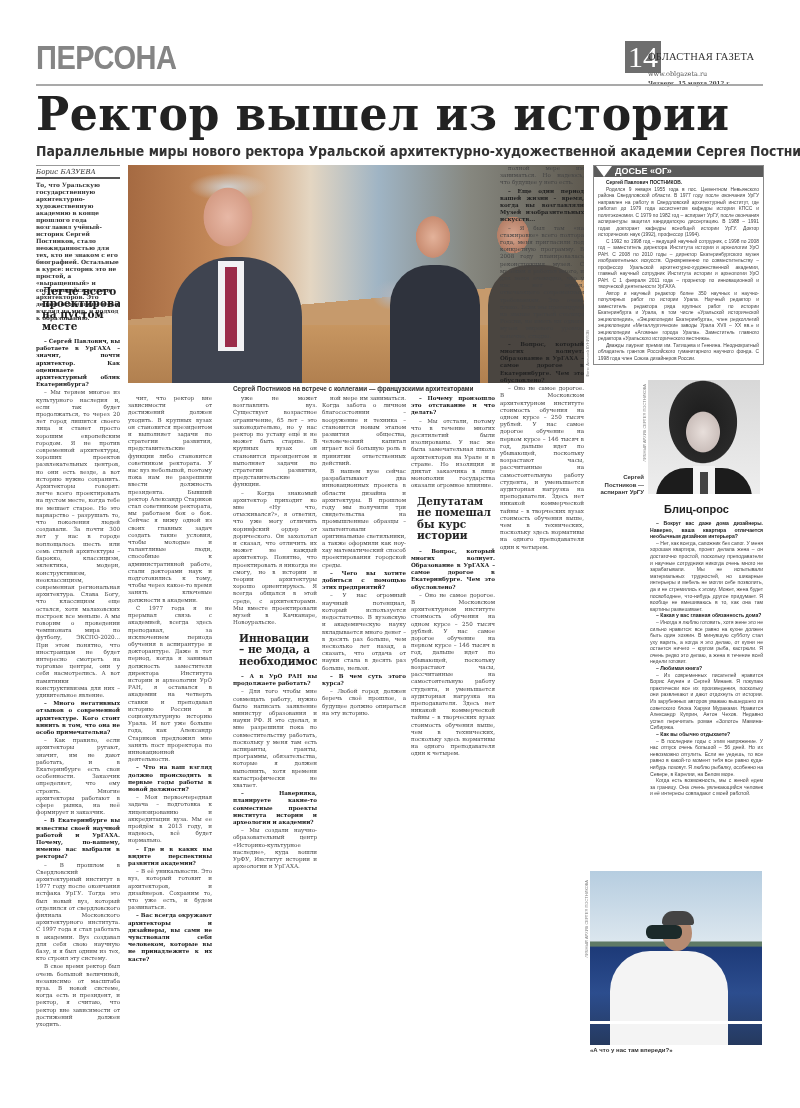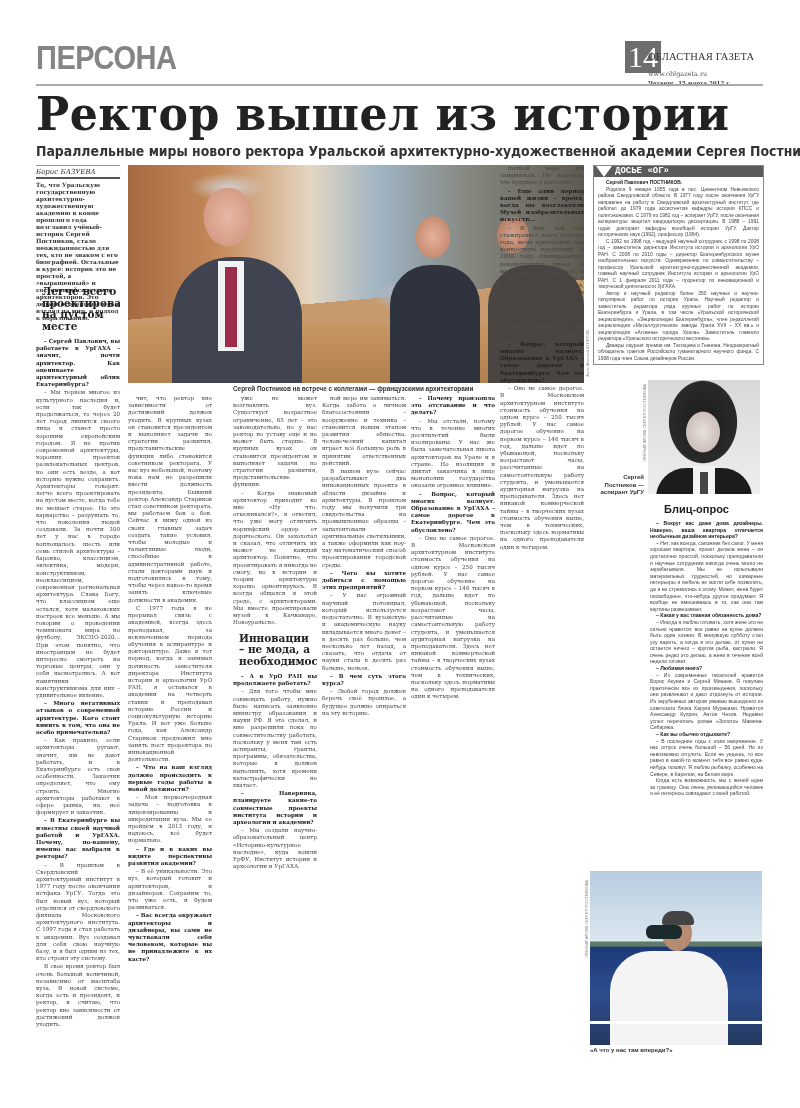--- a/index.html
+++ b/index.html
@@ -48,21 +48,21 @@
   .photo-main .suit2 { position: absolute; left: 262px; top: 100px; width: 90px; height: 120px; background: #2f333d; border-radius: 40px 40px 0 0; }
   .photo-main .suit3 { position: absolute; left: 360px; top: 100px; width: 96px; height: 120px; background: #4a4540; border-radius: 40px 40px 0 0; }
   .photo-main .table { position: absolute; left: 0; top: 160px; width: 456px; height: 60px; background: linear-gradient(180deg, #c79661, #b07f4f); }
   .credit-v { position: absolute; font-family: "Liberation Sans", sans-serif; font-size: 4px; color: #888; writing-mode: vertical-rl; transform: rotate(180deg); }
 
   .caption-main { position: absolute; left: 233px; top: 385px; font-family: "Liberation Sans", sans-serif; font-weight: bold; font-size: 6.4px; color: #333; }
 
   .dossier { position: absolute; left: 593px; top: 165px; width: 171px; height: 200px; border: 1px solid #888; }
   .dossier-head { height: 11px; background: #5b5b5b; position: relative; }
   .dossier-head .tri { position: absolute; left: 2px; top: 0; width: 0; height: 0; border-left: 8px solid transparent; border-right: 8px solid transparent; border-top: 11px solid #fff; }
-  .dossier-head .label { position: absolute; left: 21px; top: 0; font-family: Liberation Mono, monospace; font-weight: bold; font-size: 9px; line-height: 11px; color: #fff; }
+  .dossier-head .label { position: absolute; left: 21px; top: 0; font-family: Liberation Sans, sans-serif; font-weight: bold; font-size: 9px; line-height: 11px; color: #fff; }
   .dossier-body { padding: 3px 4px; font-family: "Liberation Sans", sans-serif; font-size: 4.9px; line-height: 6.5px; color: #444; text-align: justify; }
   .dossier-body p { text-indent: 8px; }
   .dossier-body .nm { font-weight: bold; color: #222; }
 
   .photo-young { left: 648px; top: 380px; width: 112px; height: 114px; background: radial-gradient(ellipse 30px 36px at 55px 52px, #e8dfdb 0%, #cbbfbb 55%, transparent 58%), radial-gradient(ellipse 48px 58px at 55px 42px, #1b1b1b 0%, #2a2a2a 70%, transparent 72%), linear-gradient(180deg, #d8d8d8 0%, #eeeeee 100%); }
   .photo-young .suit { position: absolute; left: 8px; top: 88px; width: 96px; height: 30px; background: #1c1c1c; border-radius: 30px 30px 0 0; }
   .photo-young .collar { position: absolute; left: 45px; top: 86px; width: 22px; height: 30px; background: #f3f3f3; }
   .photo-young .tie { position: absolute; left: 52px; top: 92px; width: 8px; height: 26px; background: #444; }
   .caption-young { position: absolute; left: 592px; top: 474px; width: 52px; font-family: "Liberation Sans", sans-serif; font-weight: bold; font-size: 6px; line-height: 7.5px; color: #333; text-align: right; }
 
@@ -151,20 +151,21 @@
   <p>В нашем вузе сейчас разрабатывают два инновационных проекта в области дизайна и архитектуры. В прошлом году мы получили три свидетельства на промышленные образцы – запатентовали оригинальные светильники, а также оформили как ноу-хау математический способ проектирования городской среды.</p>
   <p class="q">– Чего вы хотите добиться с помощью этих предприятий?</p>
   <p>– У нас огромный научный потенциал, который используется недостаточно. В вузовскую и академическую науку вкладывается много денег – в десять раз больше, чем несколько лет назад, а сказать, что отдача от науки стала в десять раз больше, нельзя.</p>
   <p class="q">– В чем суть этого курса?</p>
   <p>– Любой город должен беречь своё прошлое, а будущее должно опираться на эту историю.</p>
 </div>
 
 <div class="col" style="left:411px; top:395px; width:84px; height:690px;">
   <p class="q">– Почему произошло это отставание и что делать?</p>
   <p>– Мы отстали, потому что в течение многих десятилетий были изолированы. У нас же была замечательная школа архитекторов на Урале и в стране. Но изоляция и диктат заказчика в лице монополии государства оказали огромное влияние.</p>
+  <h3>Депутатам не помешал бы курс истории</h3>
   <p class="q">– Вопрос, который многих волнует. Образование в УрГАХА – самое дорогое в Екатеринбурге. Чем это обусловлено?</p>
   <p>– Оно не самое дорогое. В Московском архитектурном институте стоимость обучения на одном курсе – 250 тысяч рублей. У нас самое дорогое обучение на первом курсе – 146 тысяч в год, дальше идет по убывающей, поскольку возрастают часы, рассчитанные на самостоятельную работу студента, и уменьшается аудиторная нагрузка на преподавателя. Здесь нет никакой коммерческой тайны – в творческих вузах стоимость обучения выше, чем в технических, поскольку здесь нормативы на одного преподавателя один к четырем.</p>
 </div>
 
 <div class="col" style="left:500px; top:165px; width:84px; height:920px;">
   <p>полной мере им заниматься. Но надеюсь, что будущее у него есть.</p>
   <p class="q">– Еще один период вашей жизни – время, когда вы возглавляли Музей изобразительных искусств...</p>
   <p>– Я был там «на стажировке» всего полтора года, меня пригласили под конкретную программу. В 2008 году планировалась реконструкция музея. С музеями я работал много, и для меня очевидно, что у нас нет музея, отвечающего современным требованиям. Это очень плохо. Если мы претендуем на звание третьей столицы России, не иметь ни одного музея мирового уровня, конечно, стыдно.</p>
   <p class="q">– Вопрос, который многих волнует. Образование в УрГАХА – самое дорогое в Екатеринбурге. Чем это обусловлено?</p>
   <p>– Оно не самое дорогое. В Московском архитектурном институте стоимость обучения на одном курсе – 250 тысяч рублей. У нас самое дорогое обучение на первом курсе – 146 тысяч в год, дальше идет по убывающей, поскольку возрастают часы, рассчитанные на самостоятельную работу студента, и уменьшается аудиторная нагрузка на преподавателя. Здесь нет никакой коммерческой тайны – в творческих вузах стоимость обучения выше, чем в технических, поскольку здесь нормативы на одного преподавателя один к четырем.</p>

